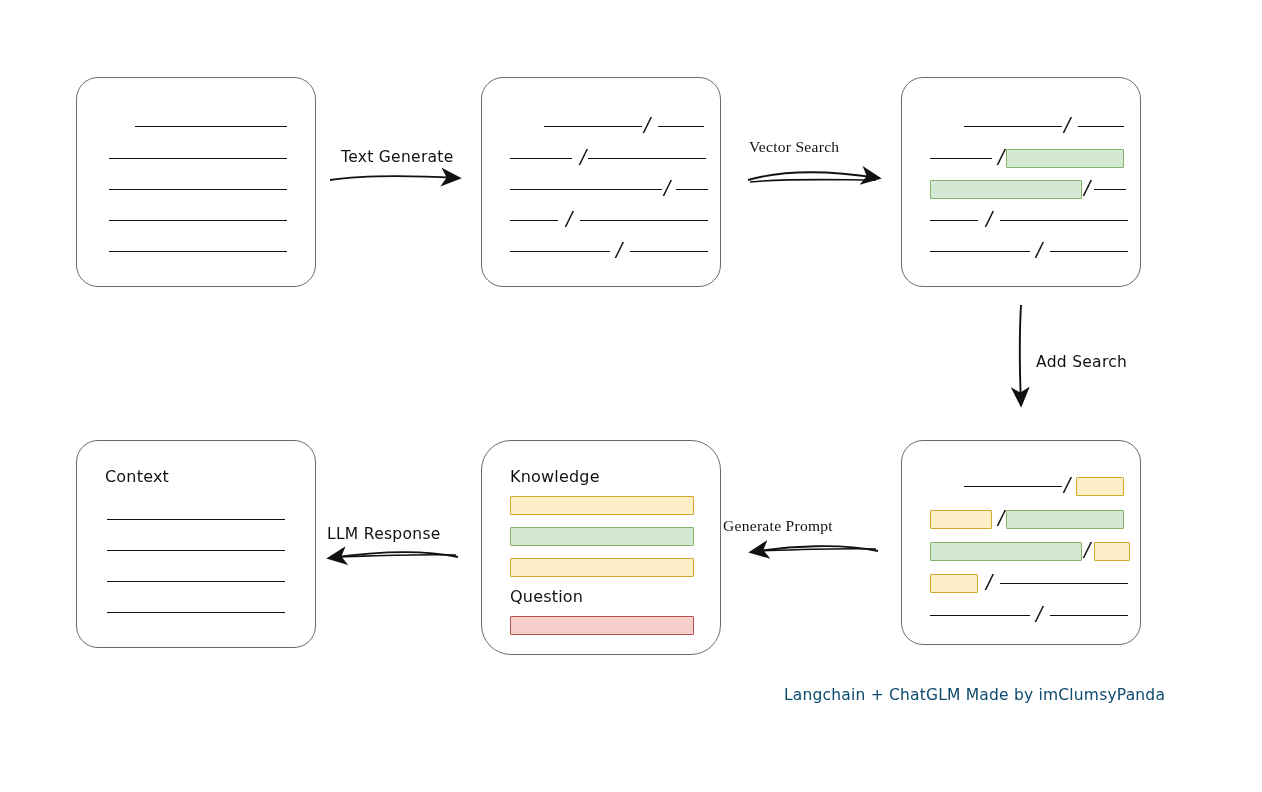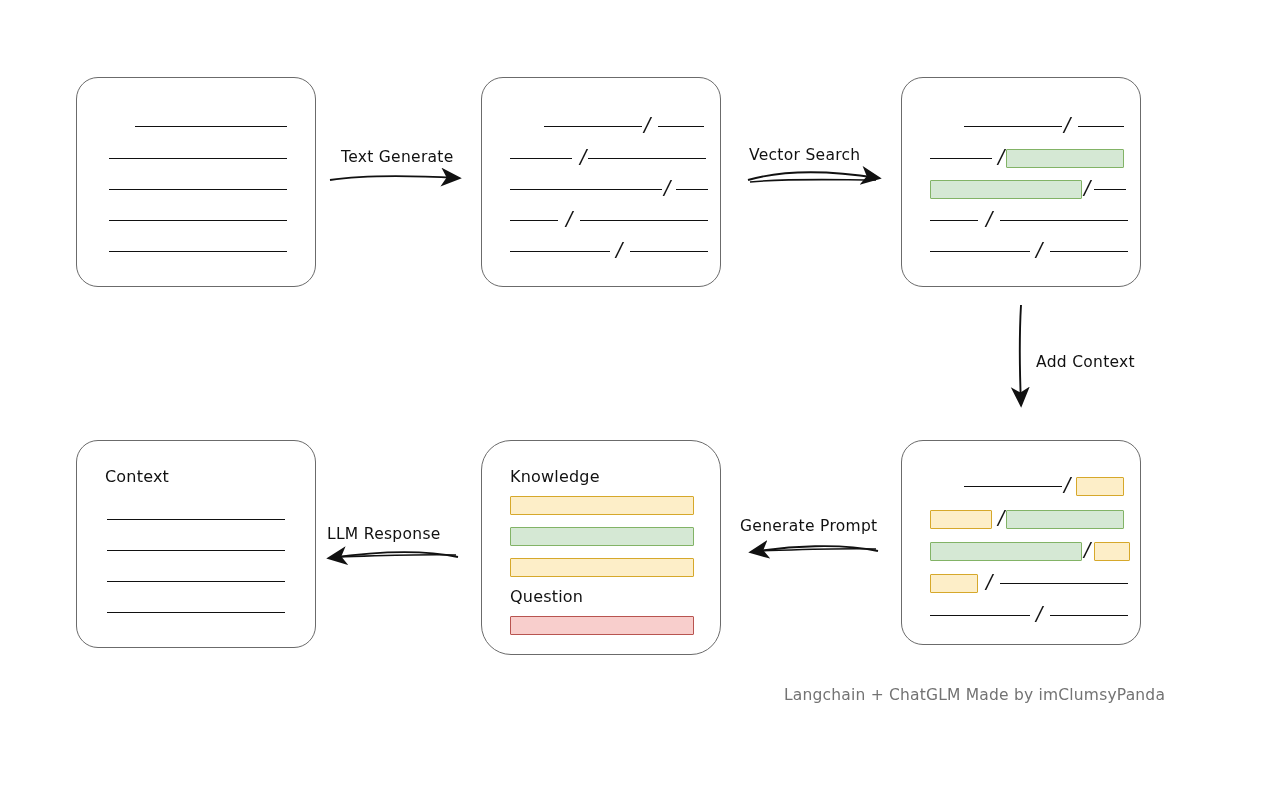--- a/index.html
+++ b/index.html
@@ -102,21 +102,21 @@
     color: #111111;
     white-space: nowrap;
   }
 
   
   .footer {
     position: absolute;
     font-family: "DejaVu Sans", sans-serif;
     font-size: 15.5px;
     letter-spacing: 0.2px;
-    color: #737373;
+    color: #0c4a6e;
     white-space: nowrap;
   }
 
   svg.arrows {
     position: absolute;
     left: 0; top: 0;
     width: 1262px;
     height: 792px;
     pointer-events: none;
   }
@@ -158,25 +158,25 @@
     </g>
 
     <g>
       <path d="M458,557 C420,549 372,552 330,558" stroke="#111" stroke-width="1.9" fill="none" marker-end="url(#ah-l)"></path>
       <path d="M456,555 C418,554 374,556 332,557" stroke="#111" stroke-width="1.6" fill="none"></path>
     </g>
   </svg>
 
   <div class="arrow-label" style="left:341px; top:148px;">Text Generate</div>
 
-  <div class="arrow-label" style="left:749px; top:146px;">Vector Search</div>
-
-  <div class="arrow-label" style="left:1036px; top:353px;">Add Context</div>
-
-  <div class="arrow-label" style="left:740px; top:517px;">Generate Prompt</div>
+  <div class="arrow-label" style="left:749px; top:138px;font-family:Liberation Serif, serif;">Vector Search</div>
+
+  <div class="arrow-label" style="left:1036px; top:353px;">Add Search</div>
+
+  <div class="arrow-label" style="left:723px; top:517px;font-family:Liberation Serif, serif;">Generate Prompt</div>
 
   <div class="arrow-label" style="left:327px; top:525px;">LLM Response</div>
 
   <div class="card" style="left:76px; top:77px; width:240px; height:210px;">
     <div class="row" id="r-c0-0" style="top:38px;">
         <span class="spacer" style="width: 58px;"></span>
         <span class="seg" style="width: 152px;"></span>
       </div>
     <div class="row" id="r-c0-1" style="top:70px;">
         <span class="spacer" style="width: 32px;"></span>

